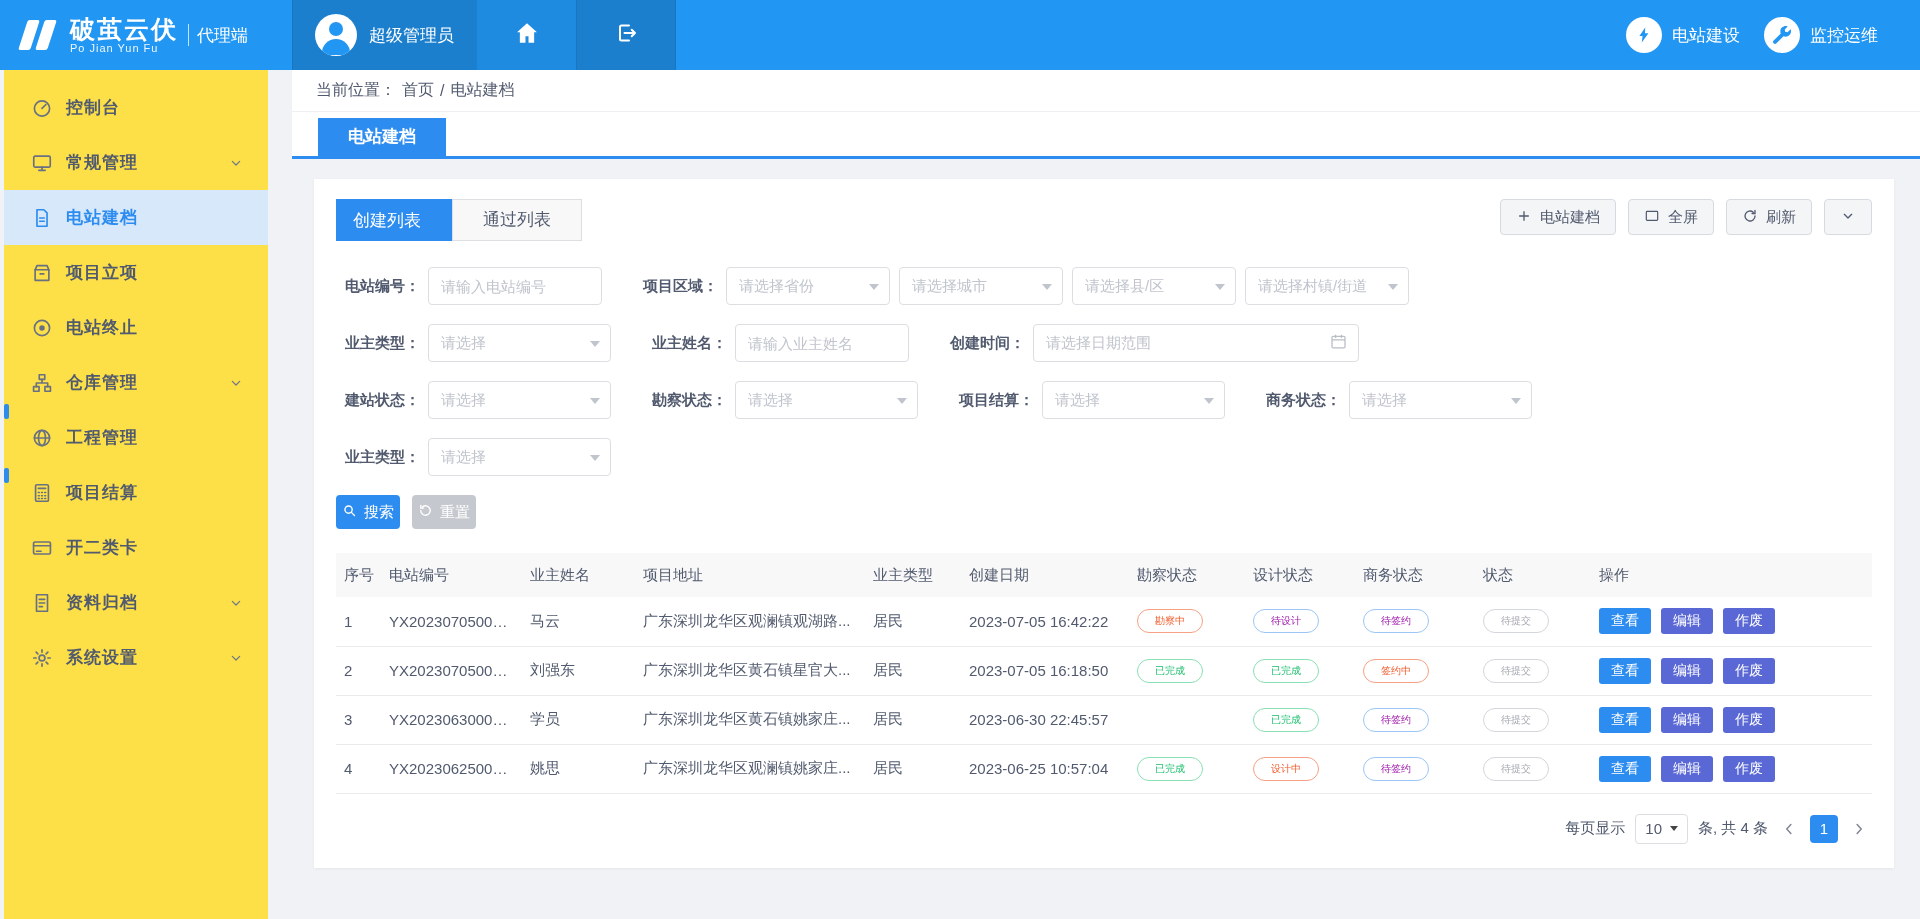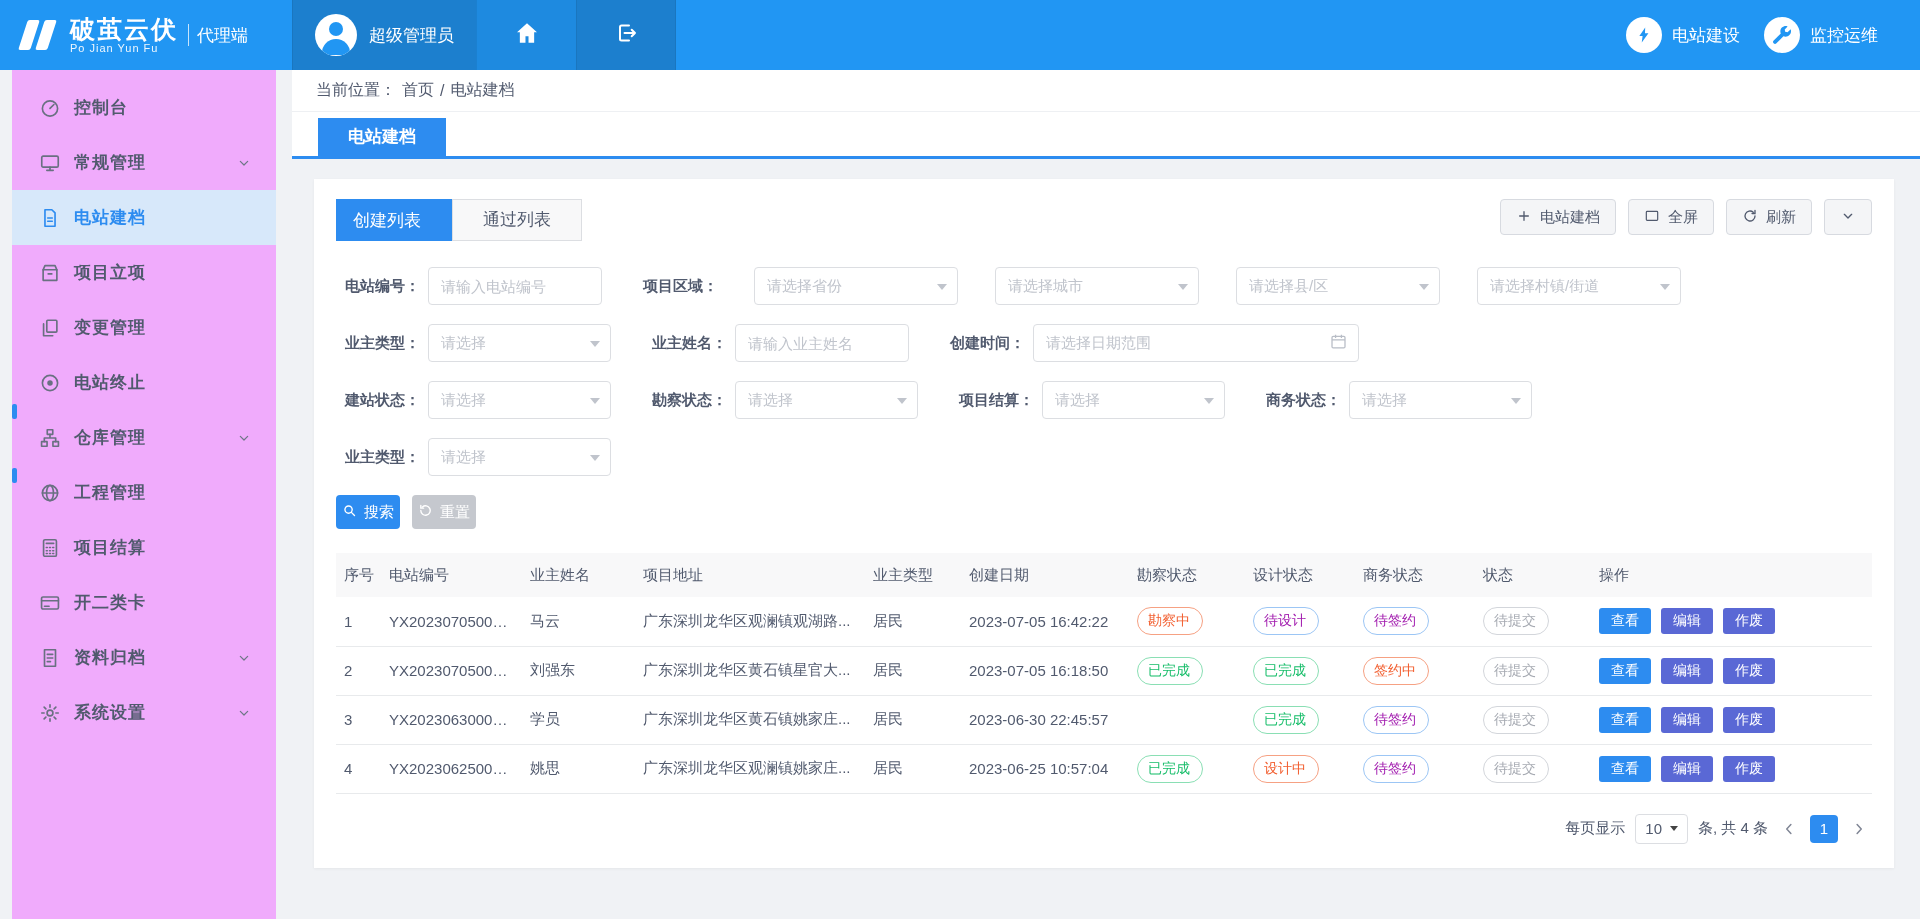--- a/index.html
+++ b/index.html
@@ -22,21 +22,21 @@
   .tb-logout { background:rgba(0,0,0,.15); width:100px; border-right:1px solid rgba(0,0,0,.07); }
   .avatar { width:42px; height:42px; background:#fff; border-radius:50%; position:relative; overflow:hidden; flex-shrink:0; }
   .avatar::before { content:""; position:absolute; width:14px; height:14px; border-radius:50%; background:#2196f3; left:14px; top:8px; }
   .avatar::after { content:""; position:absolute; width:28px; height:16px; border-radius:14px 14px 0 0; background:#2196f3; left:7px; top:25px; }
   .tb-label { font-size:17px; }
   .tb-right { margin-left:auto; display:flex; align-items:center; gap:24px; padding-right:42px; }
   .tb-link { display:flex; align-items:center; gap:10px; cursor:pointer; }
   .tb-circle { width:36px; height:36px; background:#fff; border-radius:50%; display:flex; align-items:center; justify-content:center; flex-shrink:0; }
 
   
-  .sidebar { position:absolute; top:70px; left:12px; width:264px; height:849px; background:#f0abfc; }
+  .sidebar { position:absolute; top:70px; left:4px; width:264px; height:849px; background:#fde047; }
   #sidebar-nav { padding-top:10px; }
   .side-item { height:55px; display:flex; align-items:center; padding:0 24px 0 27px; cursor:pointer; color:#515a6e; }
   .side-item.active { background:#d7e8fa; color:#2d8cf0; }
   .side-ic { width:22px; height:22px; margin-right:13px; color:#697081; display:flex; flex-shrink:0; }
   .side-item.active .side-ic { color:#2d8cf0; }
   .side-ic svg { width:22px; height:22px; }
   .side-label { font-size:17px; font-weight:bold; letter-spacing:1px; }
   .side-chev { margin-left:auto; color:#6e7687; display:flex; }
   .side-chev svg { width:16px; height:16px; }
   .scroll-mark { position:absolute; left:0; width:5px; height:15px; background:#2d8cf0; border-radius:2px; }
@@ -62,36 +62,36 @@
   
   .f-row { display:flex; align-items:center; margin-bottom:19px; }
   .f-item { display:flex; align-items:center; margin-right:32px; }
   .f-label { width:84px; text-align:right; font-size:15px; font-weight:bold; color:#515a6e; margin-right:8px; white-space:nowrap; flex-shrink:0; }
   .f-input { width:174px; height:38px; border:1px solid #dcdee2; border-radius:4px; padding:0 12px; font-size:15px; color:#515a6e; outline:none; font-family:inherit; background:#fff; }
   .f-input::placeholder { color:#c0c4cc; }
   .f-select { width:183px; height:38px; border:1px solid #dcdee2; border-radius:4px; padding:0 10px 0 12px; display:flex; align-items:center; justify-content:space-between; cursor:pointer; background:#fff; }
   .f-select .ph { font-size:15px; color:#c0c4cc; white-space:nowrap; overflow:hidden; }
   .caret { width:0; height:0; border:5px solid transparent; border-top:6px solid #c0c4cc; margin-top:6px; flex-shrink:0; }
   .region-selects { display:flex; gap:9px; }
-  .region-selects .f-select { width:204px;margin-left:28px; }
+  .region-selects .f-select { width:164px; }
   .f-date { width:326px; }
   .f-date svg { width:19px; height:19px; }
 
   
   .btn-row { display:flex; gap:12px; margin:4px 0 24px; }
   .btn { height:34px; padding:0 6px; border:none; border-radius:4px; color:#fff; font-size:15px; display:inline-flex; align-items:center; gap:7px; cursor:pointer; font-family:inherit; }
   .btn svg { width:15px; height:15px; }
   .btn-search { background:#2d8cf0; }
   .btn-reset { background:#c5c8ce; }
 
   
   .data-table { width:100%; border-collapse:collapse; table-layout:fixed; }
   .data-table th { background:#f8f8f9; height:44px; font-size:15px; font-weight:400; color:#515a6e; text-align:left; padding:0 8px; white-space:nowrap; }
   .data-table td { height:49px; border-bottom:1px solid #e8eaec; font-size:15px; color:#515a6e; padding:0 8px; overflow:hidden; white-space:nowrap; text-overflow:ellipsis; }
-  .badge { display:inline-block; min-width:66px; text-align:left; padding:4px 10px; border-radius:14px; font-size:14px; border:1px solid; background:#fff; }
+  .badge { display:inline-block; min-width:66px; text-align:center; padding:4px 10px; border-radius:14px; font-size:10px; border:1px solid; background:#fff; }
   .badge.orange { color:#f25e2f; border-color:#f6a183; }
   .badge.blue   { color:#a21caf; border-color:#9cc6f5; }
   .badge.green  { color:#19be6b; border-color:#8adfb4; }
   .badge.gray   { color:#a6aab2; border-color:#d3d6db; }
   .act-btn { height:26px; padding:0 12px; border:none; border-radius:3px; color:#fff; font-size:14px; margin-right:10px; cursor:pointer; font-family:inherit; }
   .act-btn.view { background:#2d8cf0; }
   .act-btn.edit { background:#5a68d5; }
   .act-btn.void { background:#5a68d5; }
 
   
@@ -198,29 +198,20 @@
       </div>
       <div class="side-item">
         <span class="side-ic">
           <svg viewBox="0 0 24 24" fill="none" stroke="currentColor" stroke-width="1.8" stroke-linecap="round" stroke-linejoin="round">
             <path d="M4.5 8.5h15V20h-15z"></path>
             <path d="M4.5 8.5 6.5 4h11l2 4.5"></path>
             <path d="M10 13h4"></path>
           </svg>
         </span>
         <span class="side-label">项目立项</span>
-      </div>
-      <div class="side-item">
-        <span class="side-ic">
-          <svg viewBox="0 0 24 24" fill="none" stroke="currentColor" stroke-width="1.8" stroke-linecap="round" stroke-linejoin="round">
-            <rect x="8.5" y="3.5" width="11" height="13" rx="1"></rect>
-            <path d="M5 7.5V20.5h10"></path>
-          </svg>
-        </span>
-        <span class="side-label">变更管理</span>
       </div>
       <div class="side-item">
         <span class="side-ic">
           <svg viewBox="0 0 24 24" fill="none" stroke="currentColor" stroke-width="1.8" stroke-linecap="round" stroke-linejoin="round">
             <circle cx="12" cy="12" r="8.3"></circle>
             <circle cx="12" cy="12" r="3" fill="currentColor" stroke="none"></circle>
           </svg>
         </span>
         <span class="side-label">电站终止</span>
       </div>

